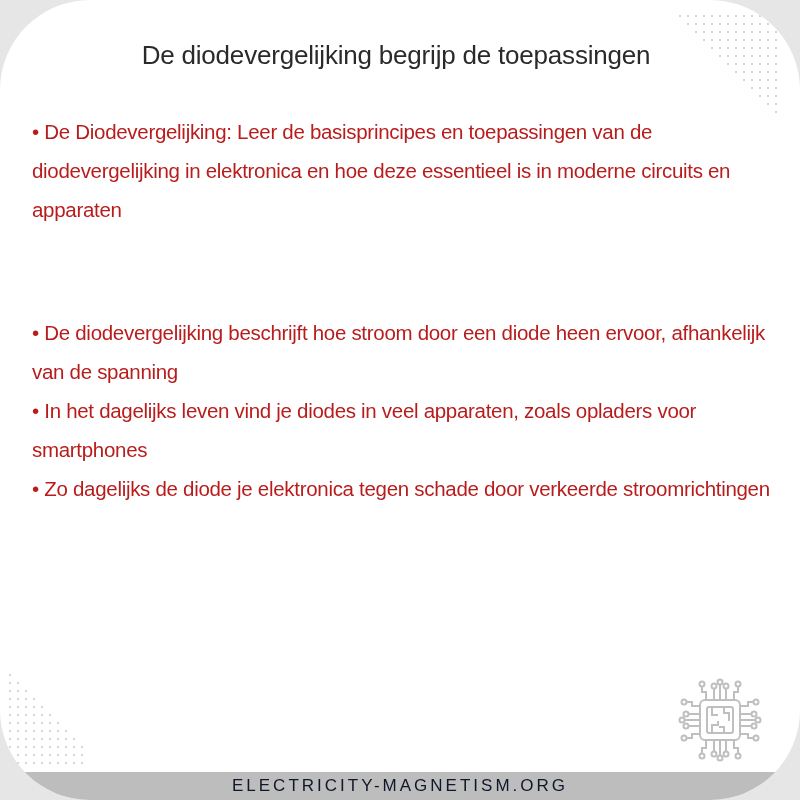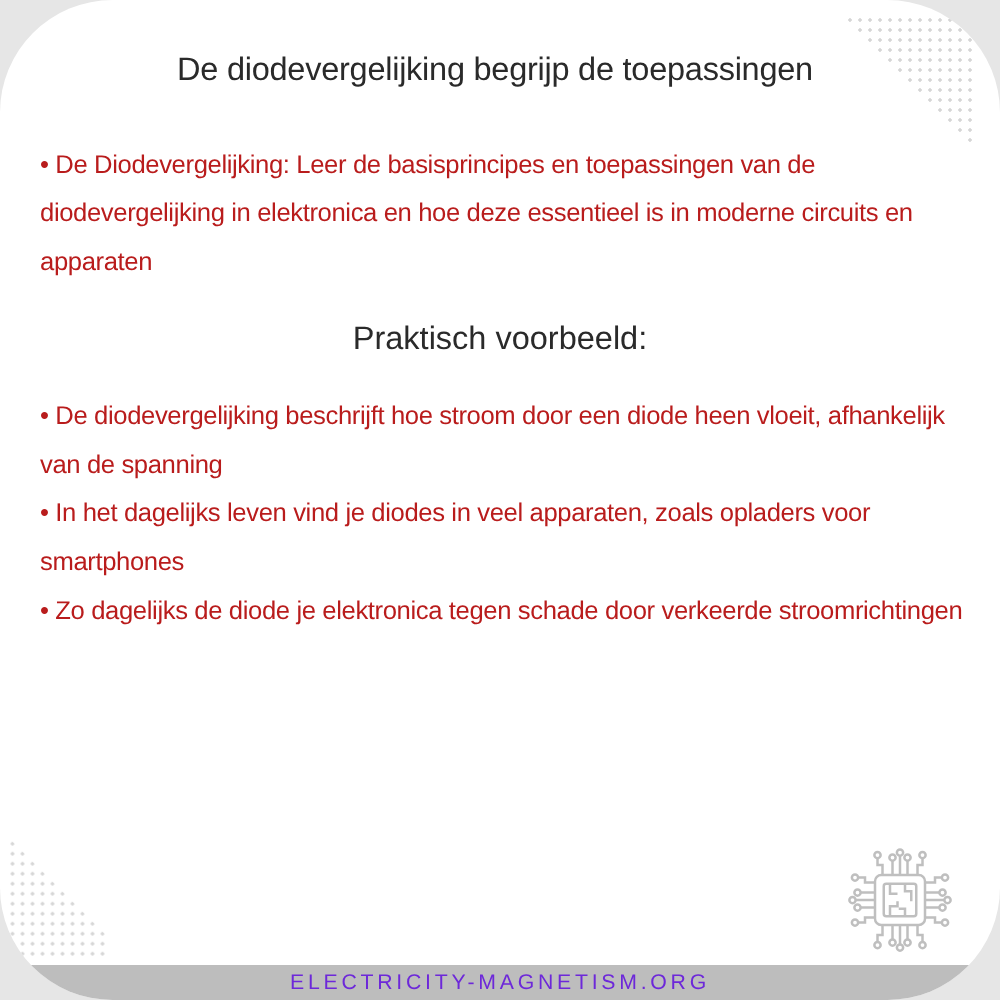--- a/index.html
+++ b/index.html
@@ -38,41 +38,40 @@
       position: absolute; top: 255px; left: 0; width: 800px; text-align: center;
       font-size: 26px; color: #2a2a2a;
     }
     .examples { top: 313px; }
     .examples p, .intro p { margin: 0; }
     .chip-icon {
       position: absolute; left: 672px; top: 672px; width: 96px; height: 96px;
     }
     .footer {
       position: absolute; left: 0; top: 772px; width: 800px; height: 28px;
-      background: #bdbdbd; color: #6d28d9; text-align: center;
+      background: #bdbdbd; color: #0f172a; text-align: center;
       font-size: 17px; line-height: 28px; letter-spacing: 3px;
     }
   </style>
 </head>
 <body>
 
 <div class="card">
   <div class="dots-tr"></div>
   <div class="dots-bl"></div>
 
   <div class="title">De diodevergelijking begrijp de toepassingen</div>
 
   <div class="body-text intro">
     <p>• De Diodevergelijking: Leer de basisprincipes en toepassingen van de diodevergelijking in elektronica en hoe deze essentieel is in moderne circuits en apparaten</p>
   </div>
 
-  <div class="subtitle">Praktisch voorbeeld:</div>
 
   <div class="body-text examples">
-    <p>• De diodevergelijking beschrijft hoe stroom door een diode heen vloeit, afhankelijk van de spanning</p>
+    <p>• De diodevergelijking beschrijft hoe stroom door een diode heen ervoor, afhankelijk van de spanning</p>
     <p>• In het dagelijks leven vind je diodes in veel apparaten, zoals opladers voor smartphones</p>
     <p>• Zo dagelijks de diode je elektronica tegen schade door verkeerde stroomrichtingen</p>
   </div>
 
   <svg class="chip-icon" viewBox="0 0 96 96" fill="none" stroke="#bfbfbf" stroke-width="2">
     <rect x="28" y="28" width="40" height="40" rx="5"></rect>
     <rect x="35" y="35" width="26" height="26" rx="2"></rect>
     <path d="M40 35 v8 h6 M52 35 v6 h5 v8 M40 61 v-8 h6 v-4 M52 61 v-6 h-5"></path>
 
     <path d="M34 28 v-8 h-4 v-6"></path>

